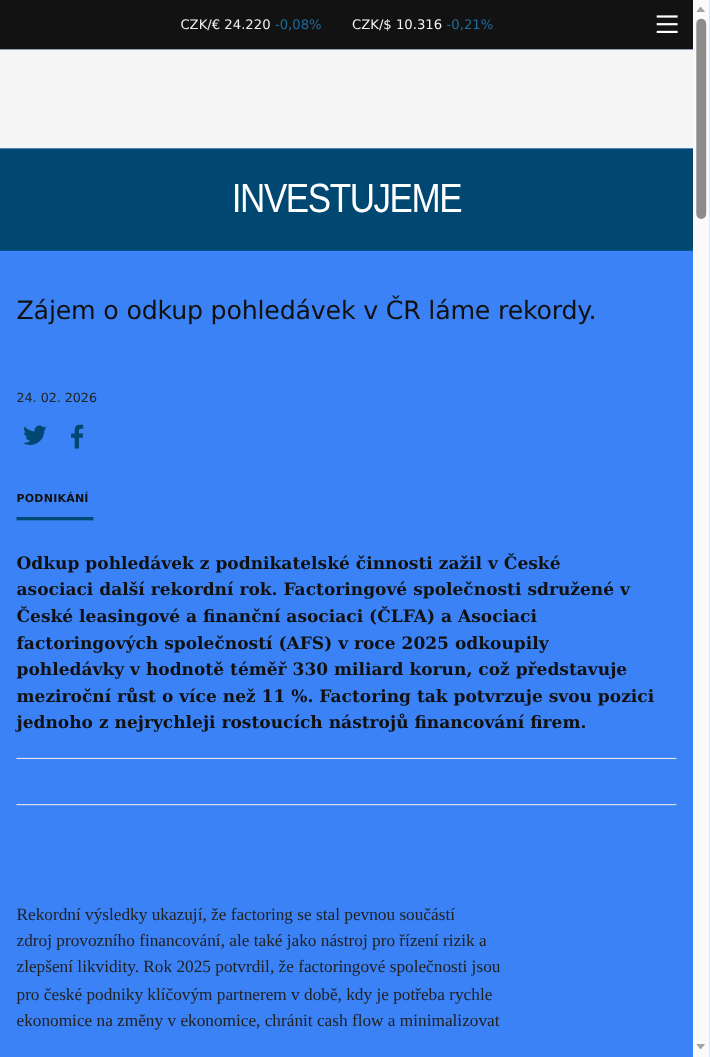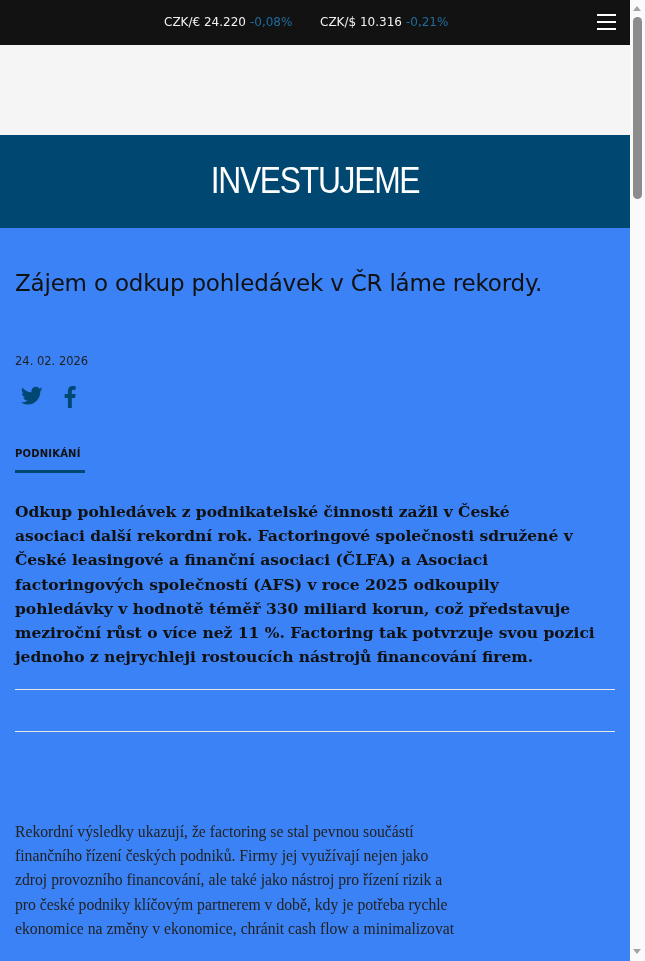--- a/index.html
+++ b/index.html
@@ -110,22 +110,22 @@
     <span class="line">pohledávky v hodnotě téměř 330 miliard korun, což představuje</span>
     <span class="line">meziroční růst o více než 11 %. Factoring tak potvrzuje svou pozici</span>
     <span class="line">jednoho z nejrychleji rostoucích nástrojů financování firem.</span>
   </div>
 
   <div class="divider divider-1"></div>
   <div class="divider divider-2"></div>
 
   <div class="body-text">
     <span class="line">Rekordní výsledky ukazují, že factoring se stal pevnou součástí</span>
-    <span class="line">finančního řízení českých podniků. Firmy jej využívají nejen jako</span>
     <span class="line">zdroj provozního financování, ale také jako nástroj pro řízení rizik a</span>
+    <span class="line">zlepšení likvidity. Rok 2025 potvrdil, že factoringové společnosti jsou</span>
     <span class="line">pro české podniky klíčovým partnerem v době, kdy je potřeba rychle</span>
     <span class="line">ekonomice na změny v ekonomice, chránit cash flow a minimalizovat</span>
   </div>
 </div>
 
 <div class="scrollbar">
   <div class="scroll-up"></div>
   <div class="scroll-thumb"></div>
   <div class="scroll-down"></div>
 </div>

